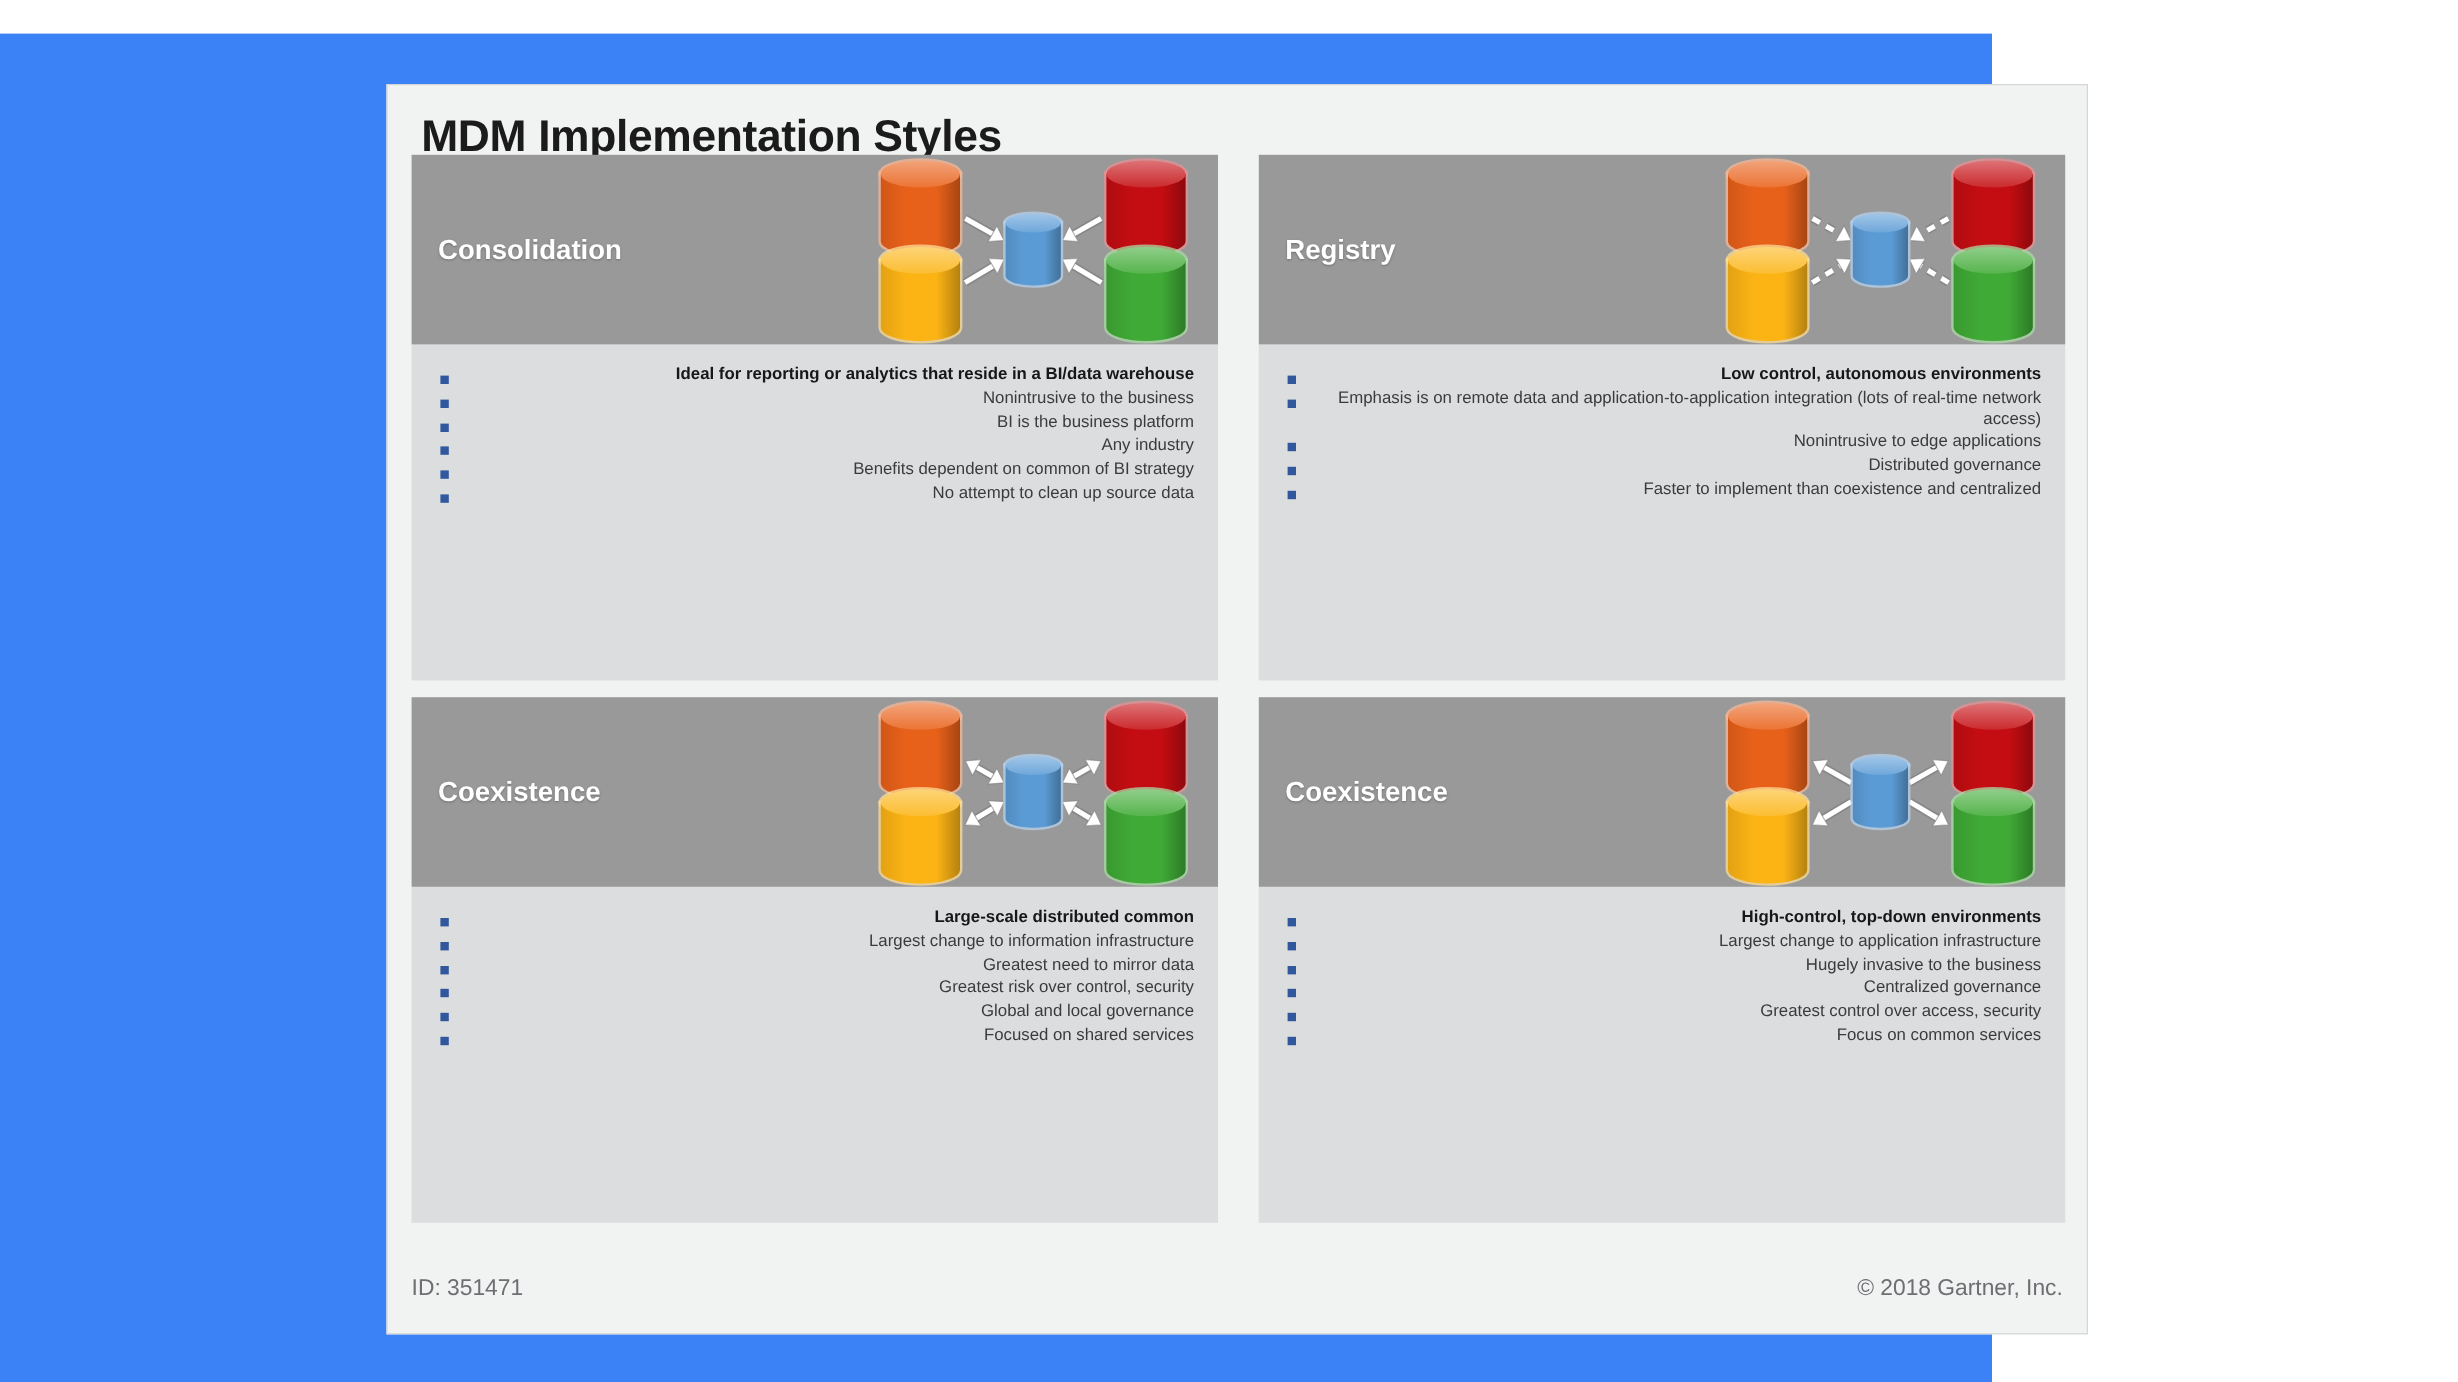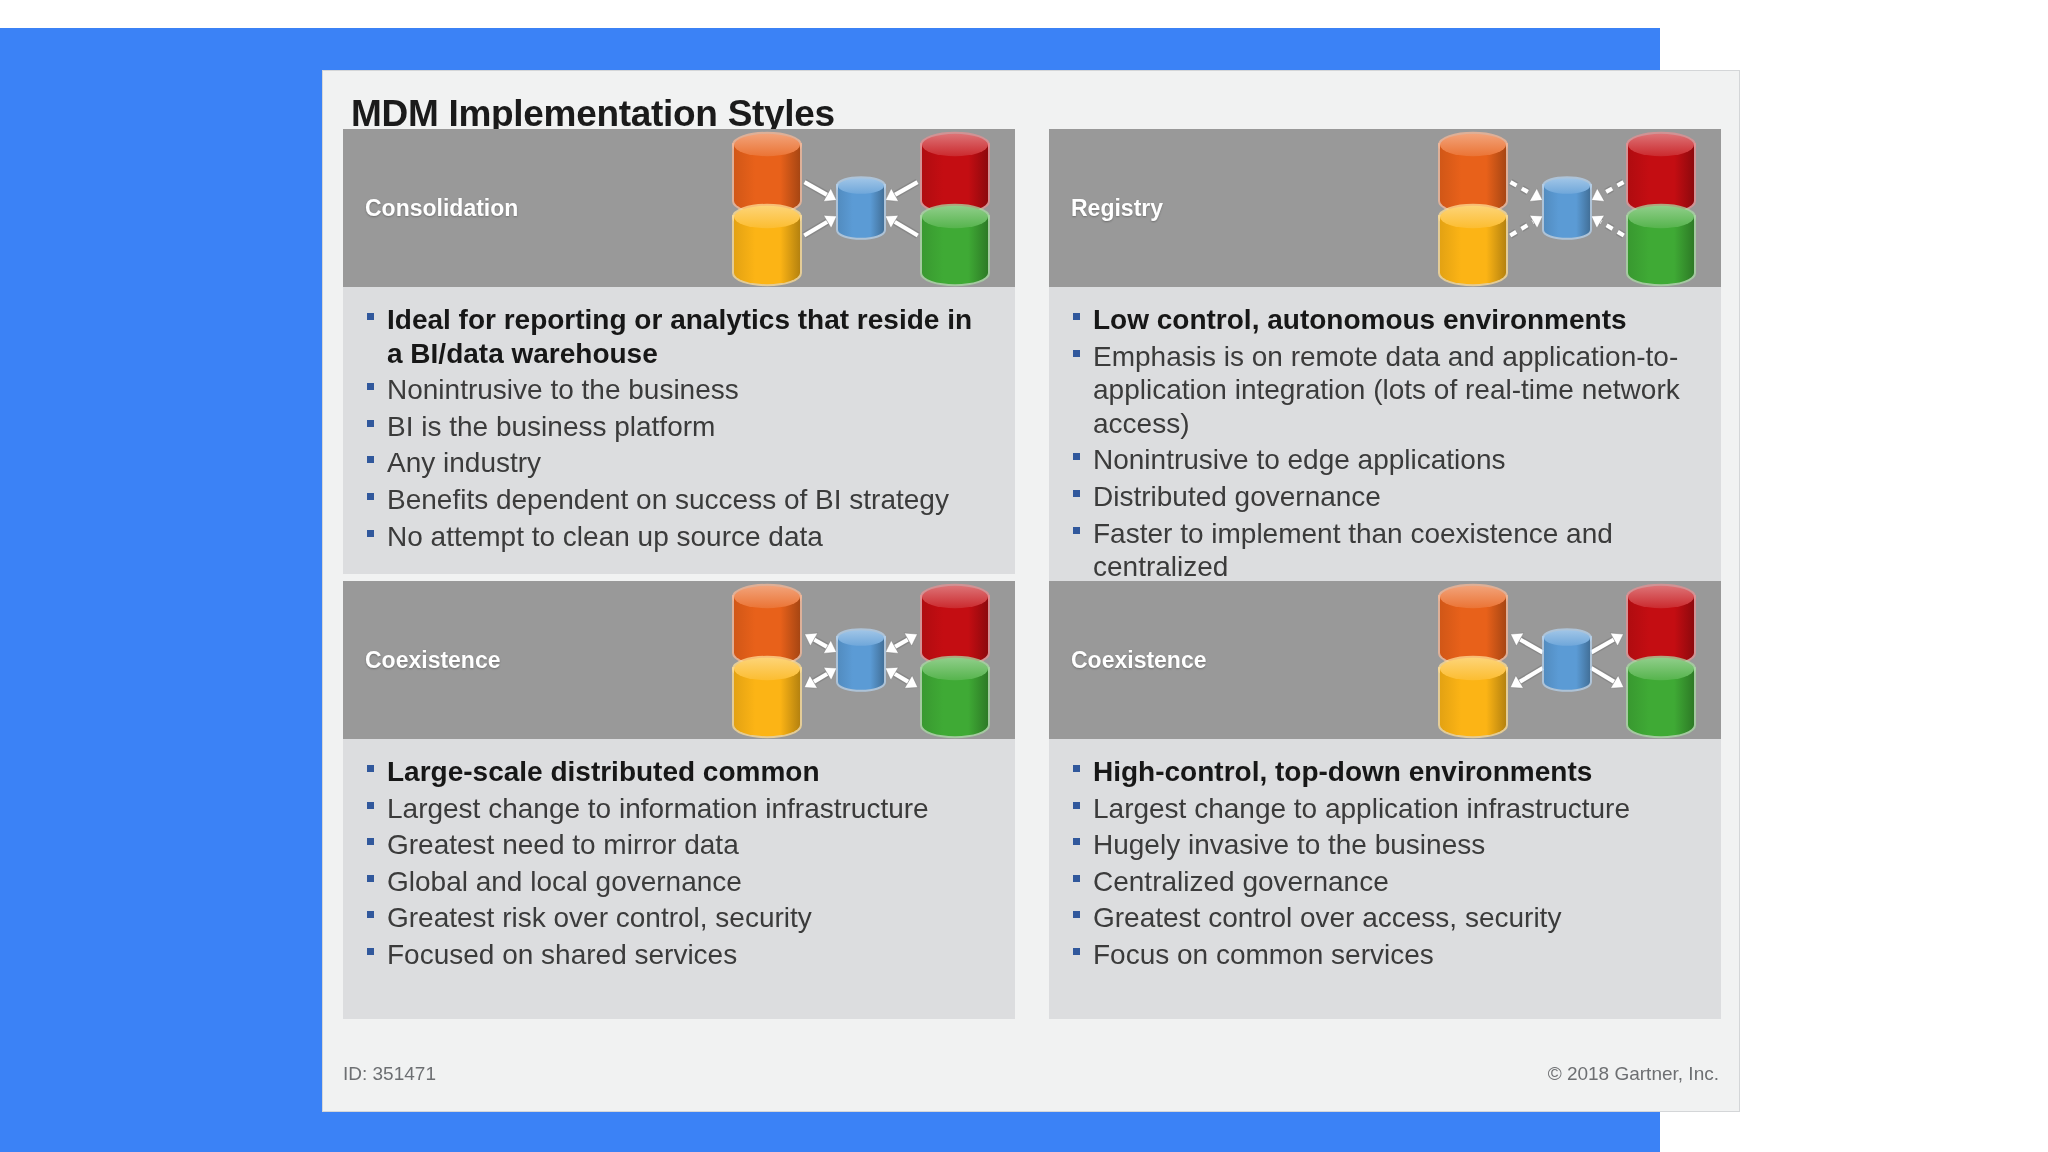--- a/index.html
+++ b/index.html
@@ -104,23 +104,24 @@
 
   ul.bullets {
     list-style: none;
     margin: 0;
     padding: 0;
   }
   ul.bullets li {
     position: relative;
     padding-left: 24px;
     margin: 0 0 3px 0;
-    font-size: 28px;
+    font-size: 14px;
     line-height: 1.20;
     color: #3b3b3b;
+    text-align: right;
   }
   ul.bullets li::before {
     content: "";
     position: absolute;
     left: 4px;
     top: 10px;
     width: 7px;
     height: 7px;
     background: #31589c;
   }
@@ -294,21 +295,21 @@
   </g>
               </svg>
             </div>
           </div>
           <div class="quad-body">
             <ul class="bullets">
               <li class="bold">Ideal for reporting or analytics that reside in a BI/data warehouse</li>
               <li>Nonintrusive to the business</li>
               <li>BI is the business platform</li>
               <li>Any industry</li>
-              <li>Benefits dependent on success of BI strategy</li>
+              <li>Benefits dependent on common of BI strategy</li>
               <li>No attempt to clean up source data</li>
             </ul>
           </div>
         </div>
         <div class="quad">
           <div class="quad-head">
             <div class="quad-head-label">Registry</div>
             <div class="diagram-wrap">
               <svg width="330" height="158" viewBox="0 0 330 158">
                 <g>
@@ -594,22 +595,22 @@
     <ellipse cx="182" cy="57" rx="23" ry="7.82" fill="url(#cg14t)"></ellipse>
   </g>
               </svg>
             </div>
           </div>
           <div class="quad-body">
             <ul class="bullets">
               <li class="bold">Large-scale distributed common</li>
               <li>Largest change to information infrastructure</li>
               <li>Greatest need to mirror data</li>
+              <li>Greatest risk over control, security</li>
               <li>Global and local governance</li>
-              <li>Greatest risk over control, security</li>
               <li>Focused on shared services</li>
             </ul>
           </div>
         </div>
         <div class="quad">
           <div class="quad-head">
             <div class="quad-head-label">Coexistence</div>
             <div class="diagram-wrap">
               <svg width="330" height="158" viewBox="0 0 330 158">
                 <g>

